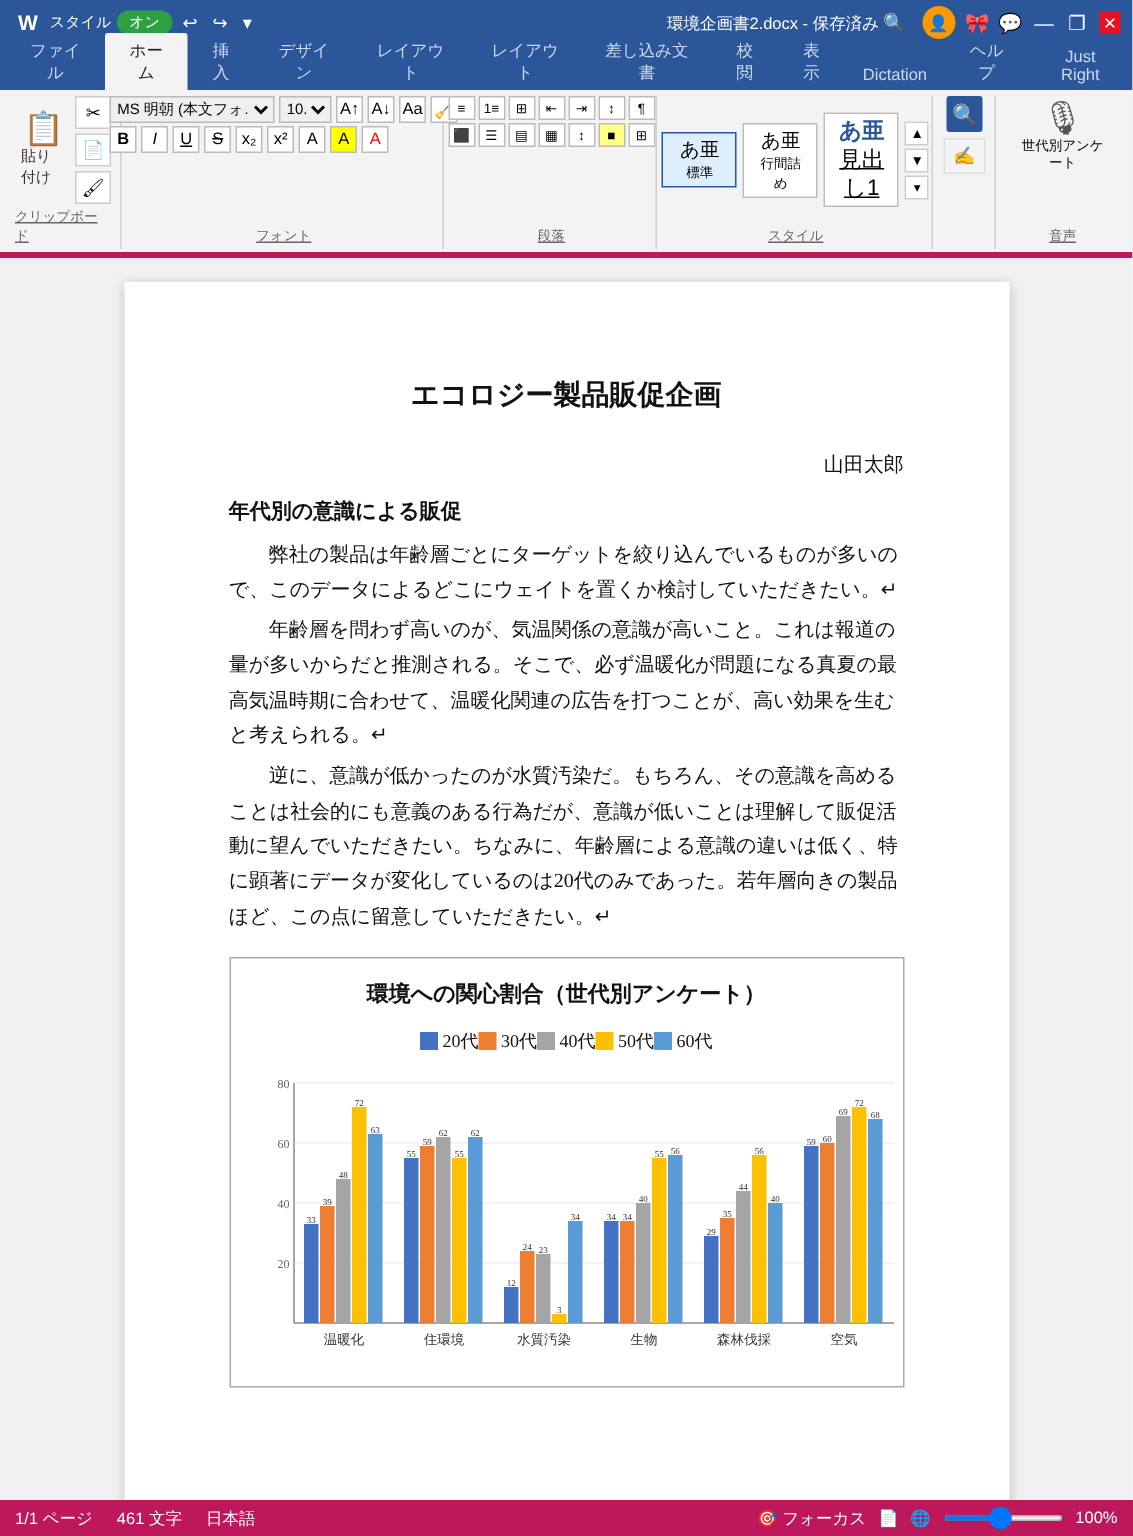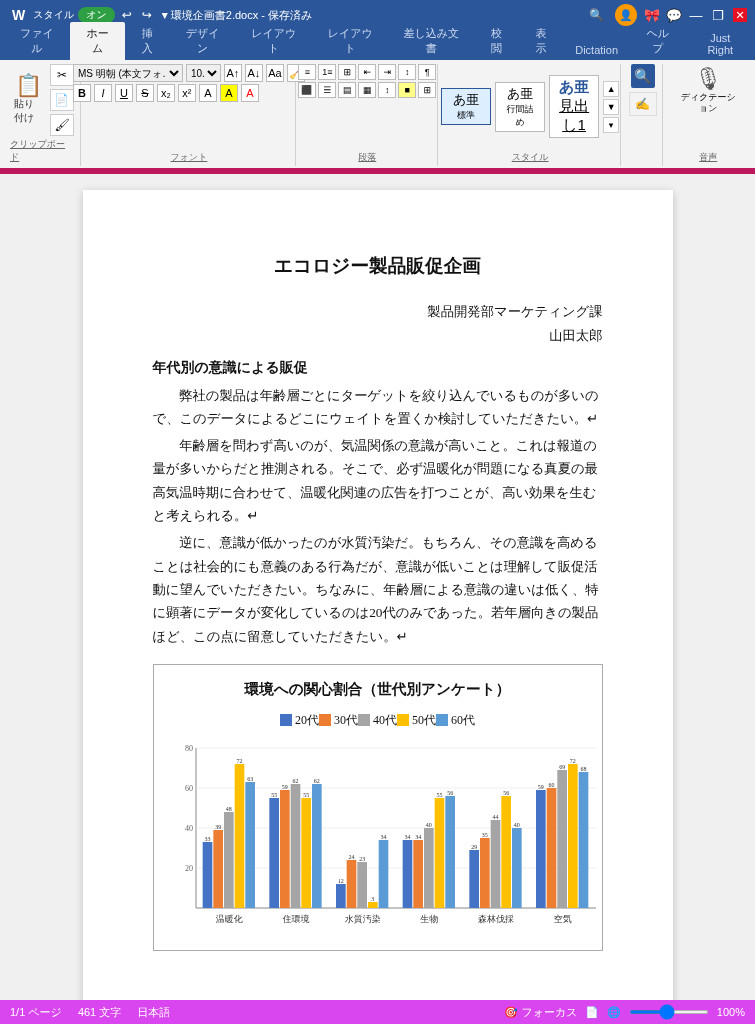--- a/index.html
+++ b/index.html
@@ -11,28 +11,28 @@
       height: 30px;
       display: flex;
       align-items: center;
       justify-content: space-between;
       padding: 0 8px;
       color: white;
       font-size: 11px;
       font-family: 'Segoe UI', sans-serif;
     }
     #title-bar .left { display: flex; align-items: center; gap: 4px; }
-    #title-bar .title { flex: 1; text-align: left; font-size: 11px; }
+    #title-bar .title { flex: 1; text-align: right; font-size: 11px; }
     #title-bar .right { display: flex; align-items: center; gap: 8px; }
     .title-btn { width: 14px; height: 14px; background: transparent; border: none; color: white; font-size: 13px; cursor: pointer; display: flex; align-items: center; justify-content: center; }
     .tb-close { background: #e81123; border-radius: 0; padding: 2px 6px; font-size: 11px; }
     .qa-btn { color: white; font-size: 12px; background: none; border: none; cursor: pointer; padding: 2px 3px; }
 
     
-    #ribbon { background: #f3f3f3; border-bottom: 6px solid #be185d; font-family: 'Segoe UI', sans-serif; }
+    #ribbon { background: #f3f3f3; border-bottom: 4px solid #be185d; font-family: 'Segoe UI', sans-serif; }
     #ribbon-tabs { display: flex; background: #2b579a; height: 30px; align-items: flex-end; padding-left: 4px; }
     .rtab { padding: 4px 12px; font-size: 11px; cursor: pointer; color: #cdd9f0; background: transparent; border: none; }
     .rtab.active { background: #f3f3f3; color: #1f1f1f; border-radius: 2px 2px 0 0; }
     #ribbon-content { display: flex; align-items: stretch; padding: 4px 4px 2px; gap: 2px; min-height: 80px; }
     .rgroup { display: flex; flex-direction: column; align-items: center; border-right: 1px solid #d0d0d0; padding: 0 6px 2px; min-width: 50px; }
     .rgroup-label { font-size: 9px; color: #666; margin-top: 2px; text-decoration: underline; }
     .rgroup-items { display: flex; align-items: center; gap: 2px; flex: 1; }
 
     
     .paste-btn { display: flex; flex-direction: column; align-items: center; font-size: 10px; color: #333; cursor: pointer; padding: 2px 4px; }
@@ -55,21 +55,21 @@
     .dictation-btn { display: flex; flex-direction: column; align-items: center; font-size: 10px; cursor: pointer; padding: 2px 6px; }
     .mic-icon { font-size: 22px; color: #555; }
 
     
     #status-bar {
       position: fixed;
       bottom: 0;
       left: 0;
       width: 755px;
       height: 24px;
-      background: #d946ef;
+      background: #be185d;
       display: flex;
       align-items: center;
       justify-content: space-between;
       padding: 0 10px;
       color: white;
       font-size: 11px;
       font-family: 'Segoe UI', sans-serif;
     }
     #status-bar .left { display: flex; gap: 16px; }
     #status-bar .right { display: flex; align-items: center; gap: 8px; }
@@ -267,35 +267,34 @@
       <div class="rgroup-items" style="flex-direction:column;align-items:center;gap:4px;">
         <div class="search-box">🔍</div>
         <div class="editor-btn">✍</div>
       </div>
     </div>
 
     <div class="rgroup" style="border-right:none;min-width:60px;">
       <div class="rgroup-items" style="flex-direction:column;align-items:center;">
         <div class="dictation-btn">
           <span class="mic-icon">🎙</span>
-          <span style="font-size:9px;text-align:center;line-height:1.2;">ディクテーション</span>
+          <span style="font-size:9px;text-align:center;line-height:1.2;">世代別アンケート</span>
         </div>
       </div>
       <span class="rgroup-label">音声</span>
     </div>
   </div>
 </div>
 
 <div id="doc-area">
   <div id="page">
 
     <h1>エコロジー製品販促企画</h1>
 
     <div class="doc-meta">
-      <div>製品開発部マーケティング課</div>
       <div>山田太郎</div>
     </div>
 
     <div class="doc-body">
       <div class="section-title">年代別の意識による販促</div>
       <p>　弊社の製品は年齢層ごとにターゲットを絞り込んでいるものが多いので、このデータによるどこにウェイトを置くか検討していただきたい。↵</p>
       <p>　年齢層を問わず高いのが、気温関係の意識が高いこと。これは報道の量が多いからだと推測される。そこで、必ず温暖化が問題になる真夏の最高気温時期に合わせて、温暖化関連の広告を打つことが、高い効果を生むと考えられる。↵</p>
       <p>　逆に、意識が低かったのが水質汚染だ。もちろん、その意識を高めることは社会的にも意義のある行為だが、意識が低いことは理解して販促活動に望んでいただきたい。ちなみに、年齢層による意識の違いは低く、特に顕著にデータが変化しているのは20代のみであった。若年層向きの製品ほど、この点に留意していただきたい。↵</p>
     </div>
 

